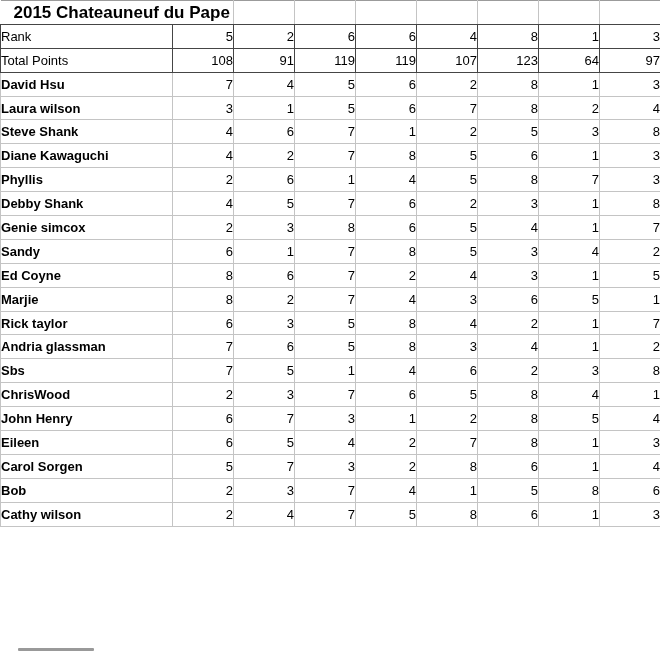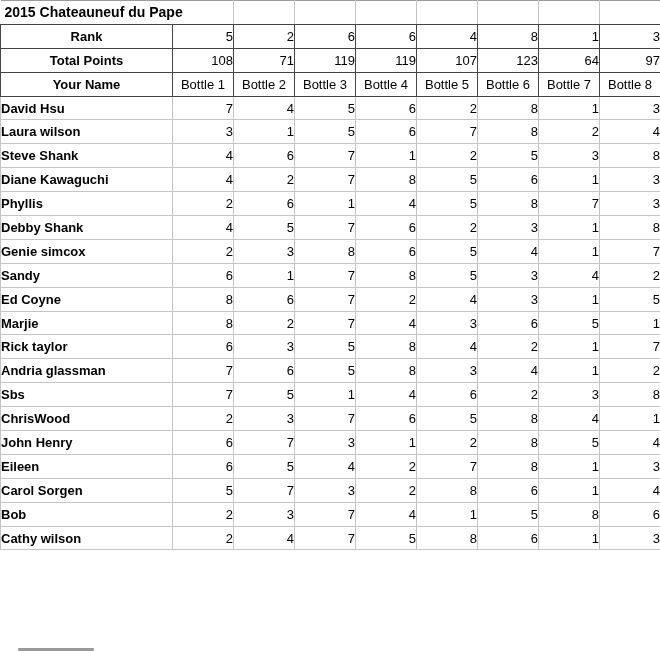--- a/index.html
+++ b/index.html
@@ -30,28 +30,28 @@
     line-height: 1;
   }
   
   tr.title-row td {
     border-top: 1px solid #9b9b9b;
     border-bottom: 1px solid #454545;
     border-right: 1px solid #c4c4c4;
   }
   tr.title-row td.title-cell {
     font-weight: bold;
-    font-size: 14px;
-    padding-left: 4px;
+    font-size: 17px;
+    padding-left: 13px;
   }
   
   tr.hdr td { border: 1px solid #454545; }
   
   tbody.data td { border: 1px solid #c4c4c4; }
-  td.label { text-align: center; padding-left: 4px; font-weight: bold; }
+  td.label { text-align: left; padding-left: 4px; }
   td.name  { text-align: left; padding-left: 4px; font-weight: bold; }
   td.num   { text-align: right; padding-right: 5px; }
   td.bottle{ text-align: center; }
   
   .clip-hint {
     position: absolute;
     left: 18px;
     top: 648px;
     width: 76px;
     height: 3px;
@@ -93,39 +93,28 @@
         <td class="num">6</td>
         <td class="num">6</td>
         <td class="num">4</td>
         <td class="num">8</td>
         <td class="num">1</td>
         <td class="num">3</td>
       </tr>
     <tr class="hdr">
       <td class="label">Total Points</td>
     <td class="num">108</td>
-        <td class="num">71</td>
+        <td class="num">91</td>
         <td class="num">119</td>
         <td class="num">119</td>
         <td class="num">107</td>
         <td class="num">123</td>
         <td class="num">64</td>
         <td class="num">97</td>
       </tr>
-    <tr class="hdr">
-      <td class="label">Your Name</td>
-    <td class="bottle">Bottle 1</td>
-        <td class="bottle">Bottle 2</td>
-        <td class="bottle">Bottle 3</td>
-        <td class="bottle">Bottle 4</td>
-        <td class="bottle">Bottle 5</td>
-        <td class="bottle">Bottle 6</td>
-        <td class="bottle">Bottle 7</td>
-        <td class="bottle">Bottle 8</td>
-      </tr>
   </thead>
   <tbody class="data">
       <tr>
         <td class="name">David Hsu</td>
         <td class="num">7</td>
         <td class="num">4</td>
         <td class="num">5</td>
         <td class="num">6</td>
         <td class="num">2</td>
         <td class="num">8</td>

